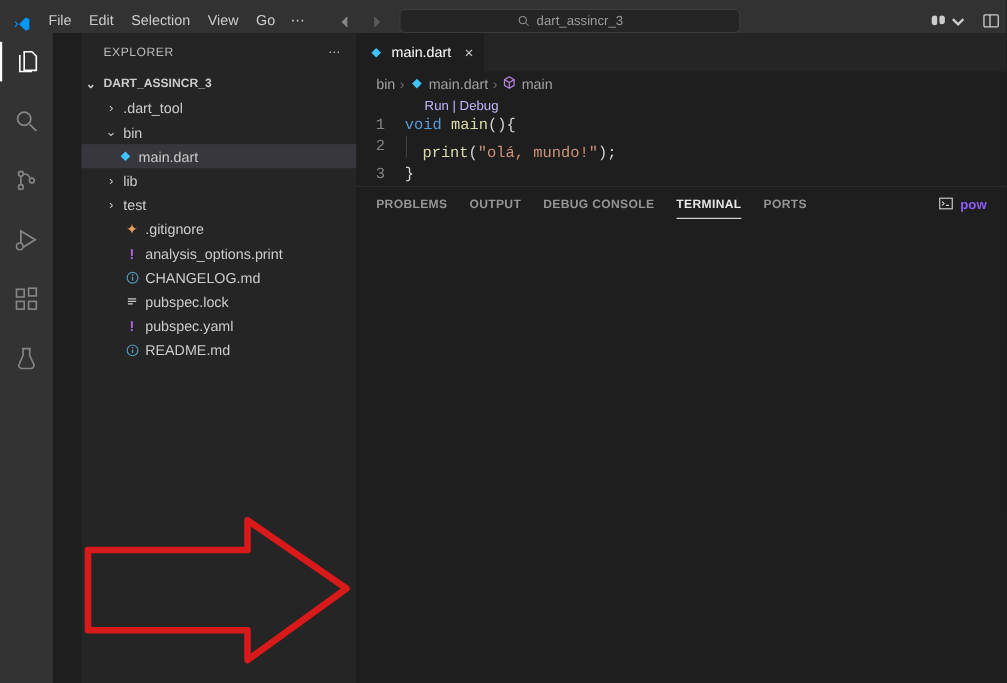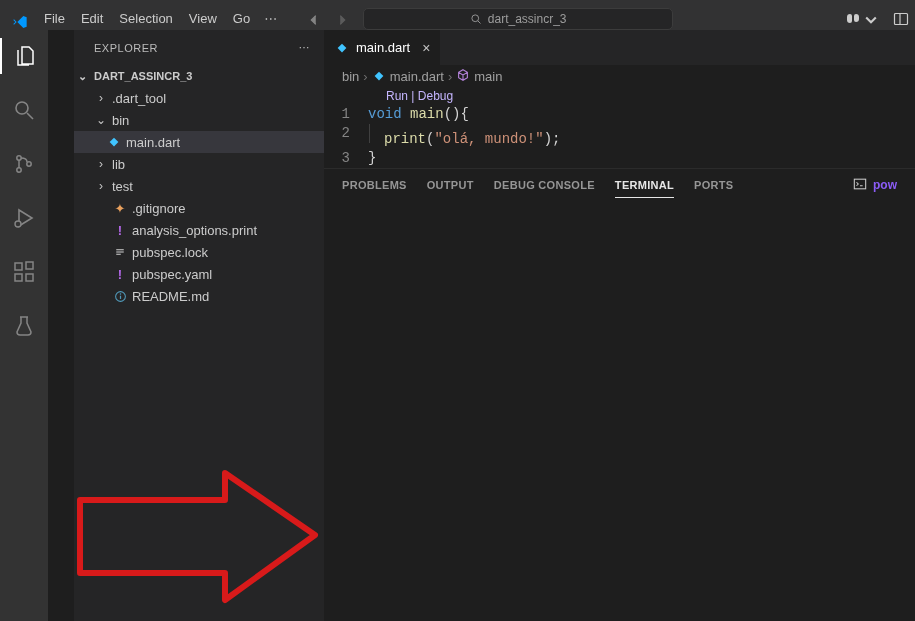--- a/index.html
+++ b/index.html
@@ -245,20 +245,31 @@
         <span class="tree-chev"></span>
         <span class="file-ico c-git">✦</span>
         <span class="lbl">.gitignore</span>
       </div>
       <div class="tree-row depth1">
         <span class="tree-chev"></span>
         <span class="file-ico c-yaml">
             <b>!</b>
           </span>
         <span class="lbl">analysis_options.print</span>
+      </div>
+      <div class="tree-row depth1">
+        <span class="tree-chev"></span>
+        <span class="file-ico c-info">
+          <svg viewBox="0 0 16 16" width="13" height="13">
+              <circle cx="8" cy="8" r="6" stroke="#519aba" fill="none" stroke-width="1.3"></circle>
+              <line x1="8" y1="7" x2="8" y2="11" stroke="#519aba" stroke-width="1.5"></line>
+              <circle cx="8" cy="4.8" r="0.9" fill="#519aba"></circle>
+            </svg>
+        </span>
+        <span class="lbl">CHANGELOG.md</span>
       </div>
       <div class="tree-row depth1">
         <span class="tree-chev"></span>
         <span class="file-ico c-lock">
           <svg viewBox="0 0 16 16" width="12" height="12">
               <line x1="3" y1="5" x2="13" y2="5" stroke="#ccc" stroke-width="1.4"></line>
               <line x1="3" y1="8" x2="13" y2="8" stroke="#ccc" stroke-width="1.4"></line>
               <line x1="3" y1="11" x2="9" y2="11" stroke="#ccc" stroke-width="1.4"></line>
             </svg>
         </span>

